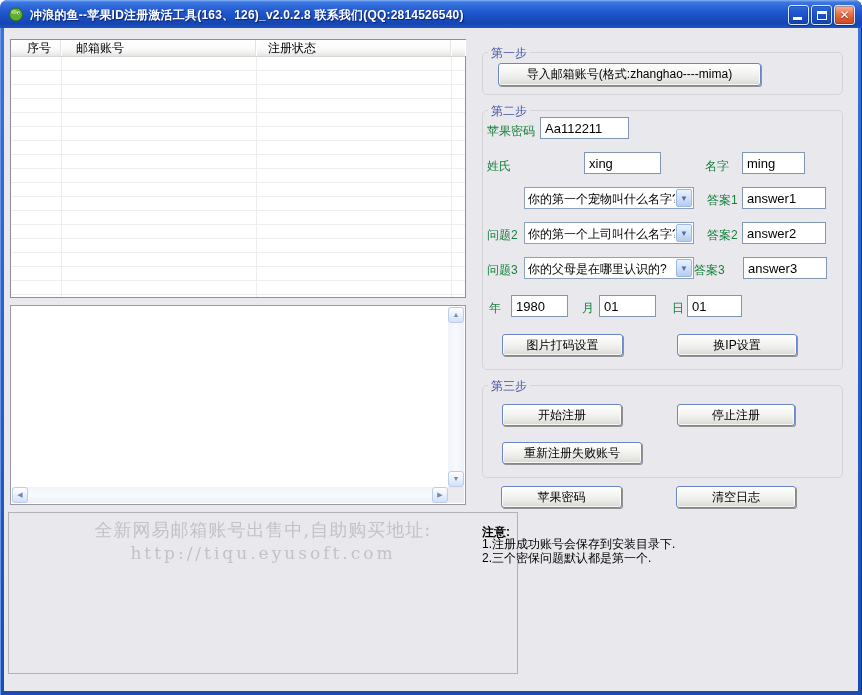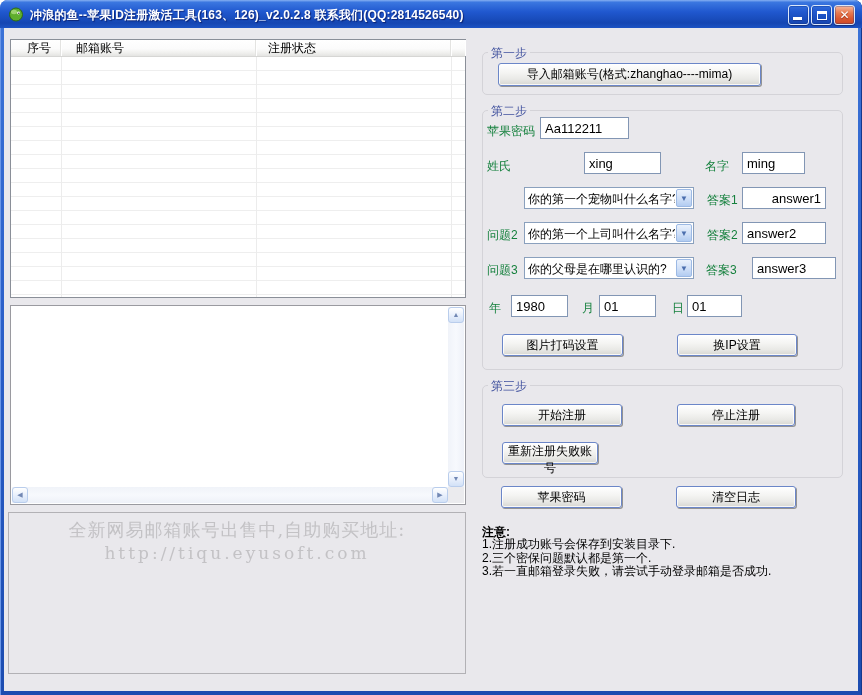--- a/index.html
+++ b/index.html
@@ -51,21 +51,21 @@
   .log-panel { position:absolute; left:6px; top:277px; width:456px; height:200px; background:#fff; border:1px solid #9a9aa0; }
   .vscroll { position:absolute; top:1px; right:1px; width:16px; bottom:17px; background:linear-gradient(90deg,#f0f3f9,#f7f9fd 50%,#eef1f8); }
   .hscroll { position:absolute; left:1px; bottom:1px; height:16px; right:17px; background:linear-gradient(180deg,#f0f3f9,#f7f9fd 50%,#eef1f8); }
   .sb-corner { position:absolute; right:1px; bottom:1px; width:16px; height:16px; background:#ebebee; }
   .sbtn { position:absolute; width:16px; height:16px; border:1px solid #b9cdec; border-radius:3px;
     background:linear-gradient(180deg,#ffffff 0%,#e9f0fc 50%,#d2e1f7 100%);
     color:#7288b4; font-size:7px; line-height:14px; text-align:center; cursor:pointer; }
   .sbtn.up { top:0; left:0; } .sbtn.down { bottom:0; left:0; }
   .sbtn.left { left:0; top:0; } .sbtn.right { right:0; top:0; }
   
-  .watermark-box { position:absolute; left:4px; top:484px; width:458px; height:162px; border:1px solid #b2b1b5; background:#e9e8ec; }
+  .watermark-box { position:absolute; left:4px; top:484px; width:510px; height:162px; border:1px solid #b2b1b5; background:#e9e8ec; }
   .wm1 { margin-top:5px; text-align:center; font-family:"DejaVu Serif","Liberation Serif",serif; font-size:18px; color:#c3c2c5; letter-spacing:1px; }
   .wm2 { margin-top:1px; text-align:center; font-family:"DejaVu Serif","Liberation Serif",serif; font-size:17px; color:#c3c2c5; letter-spacing:3px; }
   
   .group { position:absolute; left:478px; width:361px; border:1px solid #d4d3d8; border-radius:5px; }
   .g1 { top:24px; height:43px; }
   .g2 { top:82px; height:260px; }
   .g3 { top:357px; height:93px; }
   .gt { position:absolute; top:-8px; left:5px; background:#e9e8ec; padding:0 3px; font-size:12px; color:#40519e; }
   
   .lbl { position:absolute; font-size:12px; color:#15803d; white-space:nowrap; }
@@ -78,32 +78,32 @@
   .combo .ctxt { position:absolute; left:3px; top:3px; right:18px; font-size:12px; white-space:nowrap; overflow:hidden; }
   .combo .carrow { position:absolute; top:1px; right:1px; bottom:1px; width:16px; border:1px solid #9cb9e4; border-radius:2px;
     background:linear-gradient(180deg,#eaf1fc 0%,#cfdff7 55%,#b2ccf1 100%);
     color:#4c6fae; font-size:8px; line-height:18px; text-align:center; }
   
   .lbl-pwd { left:4px; top:12px; } .inp-pwd { left:57px; top:6px; width:89px; }
   .lbl-xing { left:4px; top:47px; } .inp-xing { left:57px; top:41px; width:77px;margin-left:44px; }
   .lbl-ming { left:222px; top:47px; } .inp-ming { left:259px; top:41px; width:63px; }
   .q-lbl0 { left:20px; top:81px;padding-left:32px; } .q-lbl1 { left:4px; top:116px; } .q-lbl2 { left:4px; top:151px; }
   .combo0 { left:41px; top:76px; width:170px; } .combo1 { left:41px; top:111px; width:170px; } .combo2 { left:41px; top:146px; width:170px; }
-  .a-lbl0 { left:224px; top:81px; } .a-lbl1 { left:224px; top:116px; } .a-lbl2 { left:223px; top:151px; }
-  .inp-a0 { left:259px; top:76px; width:84px;text-align:right; } .inp-a1 { left:259px; top:111px; width:84px; } .inp-a2 { left:269px; top:146px; width:84px; }
+  .a-lbl0 { left:224px; top:81px; } .a-lbl1 { left:224px; top:116px; } .a-lbl2 { left:211px; top:151px; }
+  .inp-a0 { left:259px; top:76px; width:84px; } .inp-a1 { left:259px; top:111px; width:84px; } .inp-a2 { left:260px; top:146px; width:84px; }
   .lbl-year { left:6px; top:189px; } .inp-year { left:28px; top:184px; width:57px; }
   .lbl-month { left:99px; top:189px; } .inp-month { left:116px; top:184px; width:57px; }
   .lbl-day { left:189px; top:189px; } .inp-day { left:204px; top:184px; width:55px; }
   .btn-captcha { left:19px; top:223px; width:121px; }
   .btn-ip { left:194px; top:223px; width:120px; }
   
   .btn-import { left:15px; top:10px; width:263px; height:23px; }
   .btn-start { left:19px; top:18px; width:120px; }
   .btn-stop { left:194px; top:18px; width:118px; }
-  .btn-retry { left:19px; top:56px; width:96px; }
+  .btn-retry { left:19px; top:56px; width:140px; }
   
   .btn-site { left:497px; top:458px; width:121px; }
   .btn-clear { left:672px; top:458px; width:120px; }
   .notes-title { position:absolute; left:478px; top:496px; font-size:12px; font-weight:bold; color:#000; }
   .notes { position:absolute; left:478px; top:510px; width:370px; }
   .note-line { font-size:12px; color:#000; line-height:13.5px; white-space:nowrap; }
 </style>
 </head>
 <body>
 
@@ -220,17 +220,16 @@
       <button class="xp btn-retry">重新注册失败账号</button>
     </div>
 
     <button class="xp btn-site">苹果密码</button>
     <button class="xp btn-clear">清空日志</button>
 
     <div class="notes-title">注意:</div>
     <div class="notes">
       <div class="note-line">1.注册成功账号会保存到安装目录下.</div>
       <div class="note-line">2.三个密保问题默认都是第一个.</div>
-      <div class="note-line">3.若一直邮箱登录失败，请尝试手动登录邮箱是否成功.</div>
     </div>
 
   </div>
 </div>
 
 </body></html>

